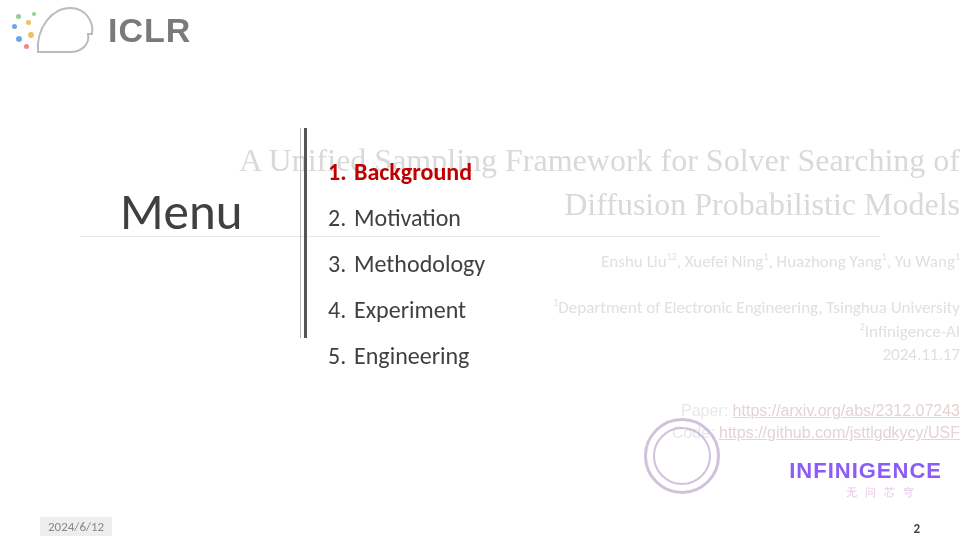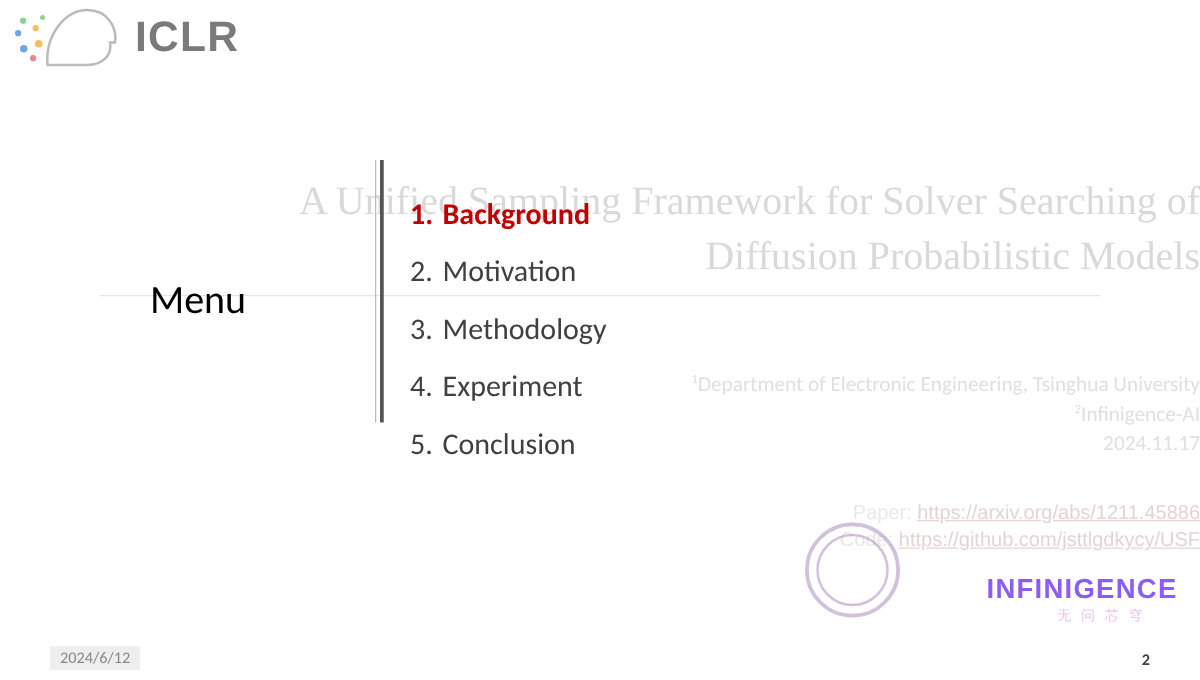--- a/index.html
+++ b/index.html
@@ -23,21 +23,21 @@
   .bg-authors sup { font-size:10px; }
   .bg-affil1 { position:absolute; top:296px; left:0; right:0; font-size:17px; color:#e0e0e0; font-family: Calibri, Arial, sans-serif; }
   .bg-affil1 sup { font-size:10px; }
   .bg-affil2 { position:absolute; top:320px; left:0; right:0; font-size:17px; color:#e0e0e0; font-family: Calibri, Arial, sans-serif; }
   .bg-affil2 sup { font-size:10px; }
   .bg-date { position:absolute; top:344px; left:0; right:0; font-size:17px; color:#e0e0e0; font-family: Calibri, Arial, sans-serif; }
   .bg-links { position:absolute; top:400px; left:0; right:0; font-size:16px; color:#e8e8e8; font-family: Arial, sans-serif; line-height:1.4; }
   .bg-links a { color:#e4d4d4; text-decoration:underline; }
 
   
-  .menu-label { position:absolute; top:180px; left:120px; font-size:32px; font-family: Calibri, "Segoe UI", sans-serif; color:#000000;margin-top:40px; }
+  .menu-label { position:absolute; top:180px; left:120px; font-size:51px; font-family: Calibri, "Segoe UI", sans-serif; color:#404040; }
   .menu-vline { position:absolute; top:128px; left:304px; width:0; height:210px; border-left:3px solid #555; }
   .menu-vline::before { content:""; position:absolute; left:-7px; top:0; width:0; height:210px; border-left:1px solid #bbb; }
   .menu-list { position:absolute; top:140px; left:328px; font-family: Calibri, "Segoe UI", sans-serif; font-size:24px; color:#404040; }
   .menu-list li { list-style:none; margin:17px 0; }
   .menu-list li.active { color:#c00000; font-weight:700; }
   .menu-list .num { display:inline-block; width:26px; }
 
   
   .logo-seal { position:absolute; right:240px; bottom:50px; width:76px; height:76px; border:3px solid #b9a3c9; border-radius:50%; opacity:0.65; }
   .logo-seal::after { content:""; position:absolute; inset:6px; border:2px solid #b9a3c9; border-radius:50%; }
@@ -69,37 +69,38 @@
         <path d="M4 46 C 2 22, 18 2, 36 2 C 52 2, 60 16, 58 28 L 54 28 C 56 38, 48 46, 36 46 Z" fill="none" stroke="#bbb" stroke-width="2"></path>
       </svg>
     </div>
     <div class="iclr-text">ICLR</div>
   </div>
 
   <div class="bg-layer">
     <div class="bg-title">A Unified Sampling Framework for Solver Searching of</div>
     <div class="bg-title2">Diffusion Probabilistic Models</div>
     <div class="bg-hr"></div>
+    <div class="bg-authors">Enshu Liu<sup>12</sup>, Xuefei Ning<sup>1</sup>, Huazhong Yang<sup>1</sup>, Yu Wang<sup>1</sup></div>
     <div class="bg-affil1"><sup>1</sup>Department of Electronic Engineering, Tsinghua University</div>
     <div class="bg-affil2"><sup>2</sup>Infinigence-AI</div>
     <div class="bg-date">2024.11.17</div>
     <div class="bg-links">
-      <span>Paper: </span><a>https://arxiv.org/abs/1211.45886</a><br>
+      <span>Paper: </span><a>https://arxiv.org/abs/2312.07243</a><br>
       <span>Code: </span><a>https://github.com/jsttlgdkycy/USF</a>
     </div>
   </div>
 
   <div class="menu-label">Menu</div>
   <div class="menu-vline"></div>
   <ol class="menu-list">
     <li class="active"><span class="num">1.</span><span>Background</span></li>
     <li><span class="num">2.</span><span>Motivation</span></li>
     <li><span class="num">3.</span><span>Methodology</span></li>
     <li><span class="num">4.</span><span>Experiment</span></li>
-    <li><span class="num">5.</span><span>Conclusion</span></li>
+    <li><span class="num">5.</span><span>Engineering</span></li>
   </ol>
 
   <div class="logo-seal"></div>
   <div class="logo-infin">INFINIGENCE</div>
   <div class="logo-infin-sub">无问芯穹</div>
 
   <div class="footer">
     <span class="footer-date">2024/6/12</span>
     <span class="footer-page">2</span>
   </div>

